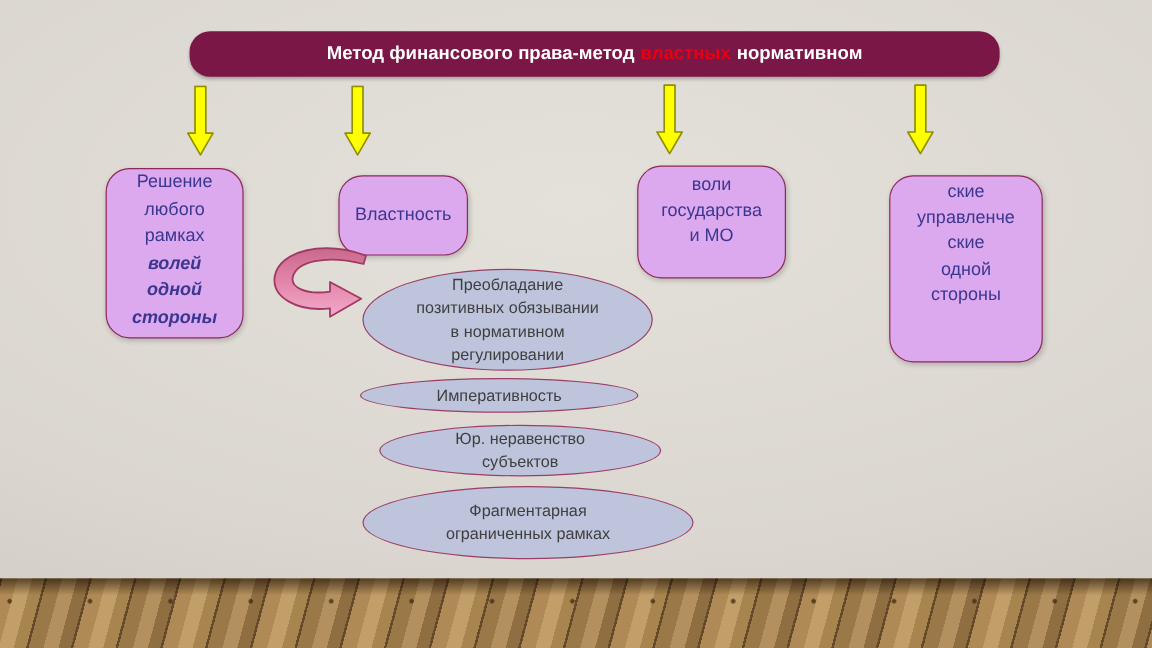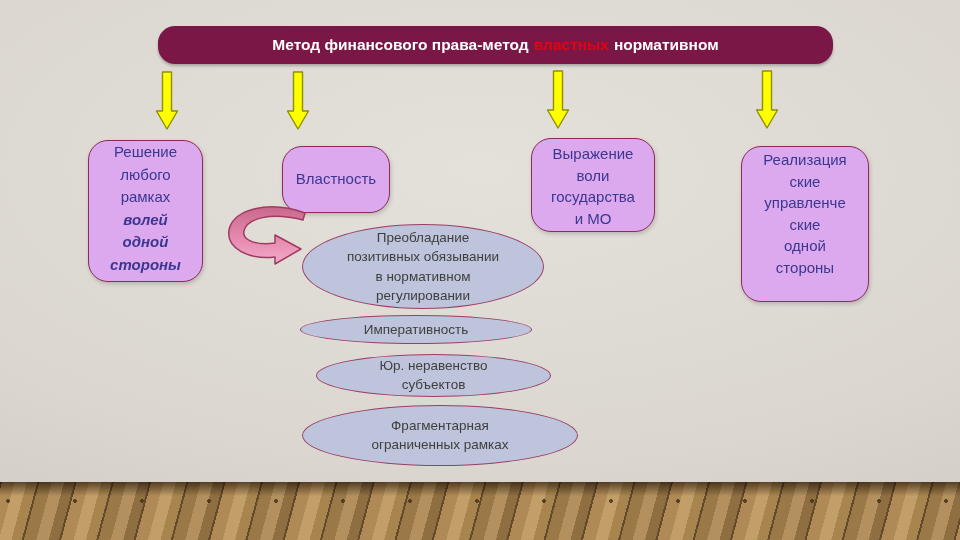--- a/index.html
+++ b/index.html
@@ -111,28 +111,26 @@
     <div class="bline em">волей</div>
     <div class="bline em">одной</div>
     <div class="bline em">стороны</div>
   </div>
 
   <div class="pbox b2">
     <div class="bline">Властность</div>
   </div>
 
   <div class="pbox b3">
-    <div class="bline">Выражение</div>
     <div class="bline">воли</div>
     <div class="bline">государства</div>
     <div class="bline">и МО</div>
   </div>
 
   <div class="pbox b4">
-    <div class="bline">Реализация</div>
     <div class="bline">ские</div>
     <div class="bline">управленче</div>
     <div class="bline">ские</div>
     <div class="bline">одной</div>
     <div class="bline">стороны</div>
   </div>
 
   <svg class="curved-arrow" viewBox="0 0 90 64">
     <defs>
       <linearGradient id="cag" x1="0" y1="0" x2="0" y2="1">

